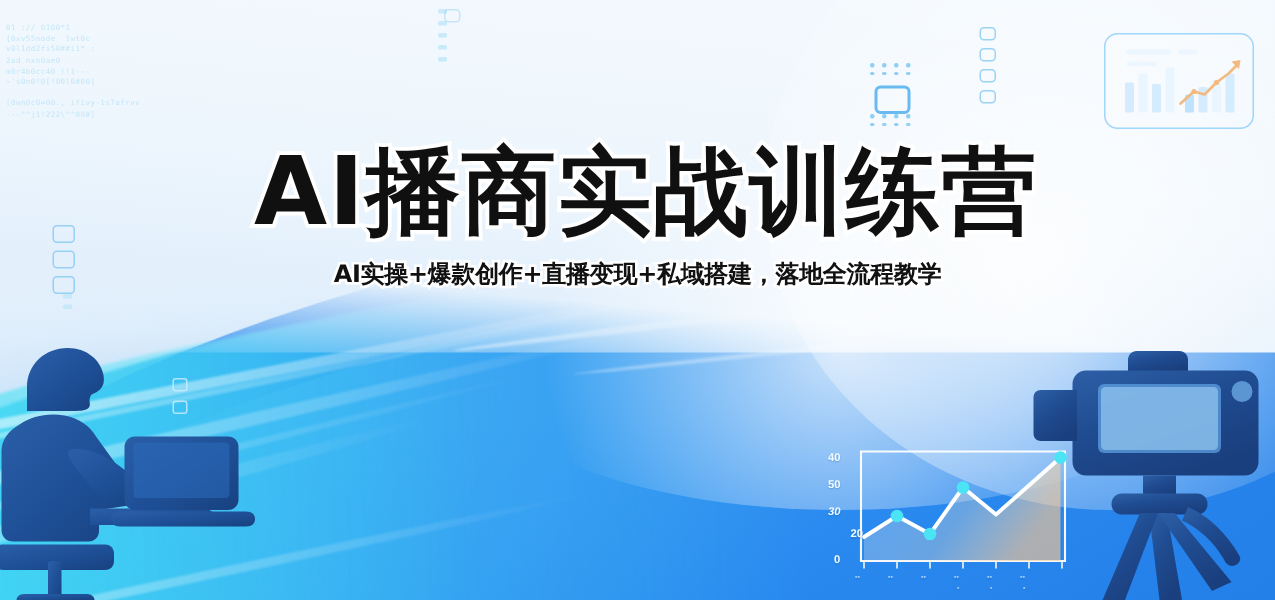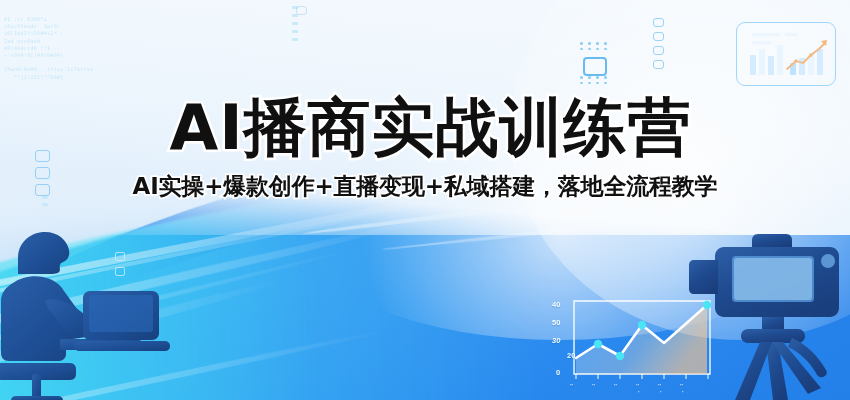--- a/index.html
+++ b/index.html
@@ -97,21 +97,21 @@
   .headline{
     margin:0;font-size:63px;line-height:1;font-weight:900;color:#101010;
     letter-spacing:1px;
     -webkit-text-stroke:5px #ffffff;
     paint-order:stroke fill;
     text-shadow:0 2px 3px rgba(255,255,255,.85);
     font-family:"DejaVu Sans","Liberation Sans",sans-serif;
     padding-left:11px;
   }
   .subline{
-    margin:16px 0 0;font-size:23px;line-height:1;font-weight:800;color:#111;
+    margin:16px 0 0;font-size:16px;line-height:1;font-weight:800;color:#111;
     letter-spacing:-0.2px;
     -webkit-text-stroke:3.4px #ffffff;
     paint-order:stroke fill;
     font-family:"DejaVu Sans","Liberation Sans",sans-serif;
   }
   
   .chart-icon{
     position:absolute;right:14px;top:22px;width:98px;height:62px;
     border:1.6px solid #9fd6fb;border-radius:9px;
     background:linear-gradient(150deg,rgba(255,255,255,.20),rgba(255,255,255,.04));

